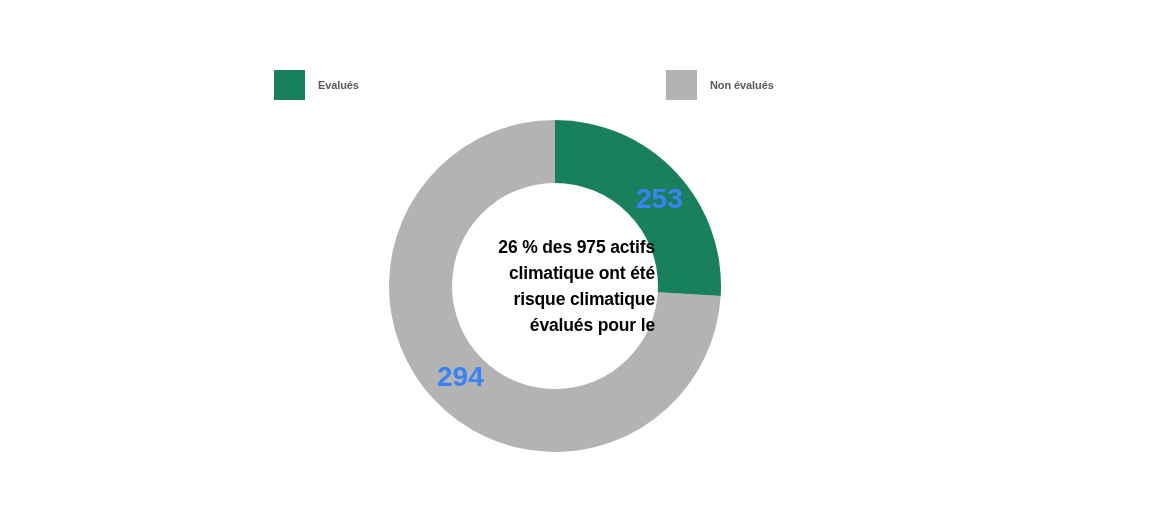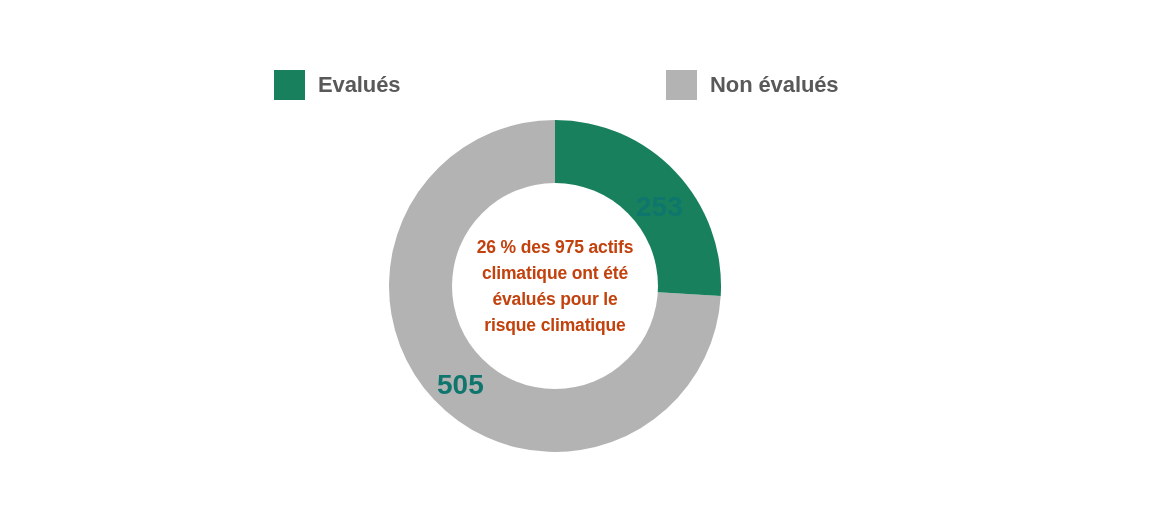--- a/index.html
+++ b/index.html
@@ -40,21 +40,21 @@
   .legend-swatch {
     width: 31px;
     height: 30px;
     flex: 0 0 auto;
   }
   .legend-swatch.green { background: #18805C; }
   .legend-swatch.grey  { background: #B3B3B3; }
 
   .legend-label {
     margin-left: 13px;
-    font-size: 22px;
+    font-size: 11px;
     font-weight: bold;
     color: #595959;
     white-space: nowrap;
     letter-spacing: -0.1px;
   }
 
   
   .donut-wrap {
     position: absolute;
     left: 389px;
@@ -66,38 +66,37 @@
     display: block;
     width: 332px;
     height: 332px;
   }
 
   
   .slice-value {
     position: absolute;
     font-size: 28px;
     font-weight: bold;
-    color: #0f766e;
+    color: #3b82f6;
     white-space: nowrap;
     line-height: 1;
-    margin-top: 8px;
   }
   .slice-value.v-green { left: 636px; top: 185px; }
   .slice-value.v-grey  { left: 437px; top: 363px; }
 
   
   .center-caption {
     position: absolute;
     left: 455px;
     top: 234px;
     width: 200px;
-    text-align: center;
+    text-align: right;
     font-size: 17.5px;
     font-weight: bold;
-    color: #c2410c;
+    color: #000000;
     line-height: 26px;
     letter-spacing: -0.15px;
   }
   .center-caption .cap-line { display: block; white-space: nowrap; }
 </style>
 </head>
 <body>
 
 <div id="canvas">
 
@@ -121,22 +120,22 @@
       <path id="slice-grey" fill="#B3B3B3" d="M 166 166 L 331.70516199729866 175.8893522259556 A 166 166 0 1 1 165.99971027534417 2.5283952709287405e-10 Z"></path>
 
       <path id="slice-green" fill="#18805C" d="M 166 166 L 166 0 A 166 166 0 0 1 331.70516199729866 175.8893522259556 Z"></path>
 
       <circle id="donut-hole" cx="166" cy="166" r="103" fill="#FFFFFF"></circle>
     </svg>
   </div>
 
   <div class="slice-value v-green">253</div>
 
-  <div class="slice-value v-grey">505</div>
+  <div class="slice-value v-grey">294</div>
 
   <div class="center-caption">
     <span class="cap-line">26 % des 975 actifs</span>
     <span class="cap-line">climatique ont été</span>
+    <span class="cap-line">risque climatique</span>
     <span class="cap-line">évalués pour le</span>
-    <span class="cap-line">risque climatique</span>
   </div>
 
 </div>
 
 </body></html>

